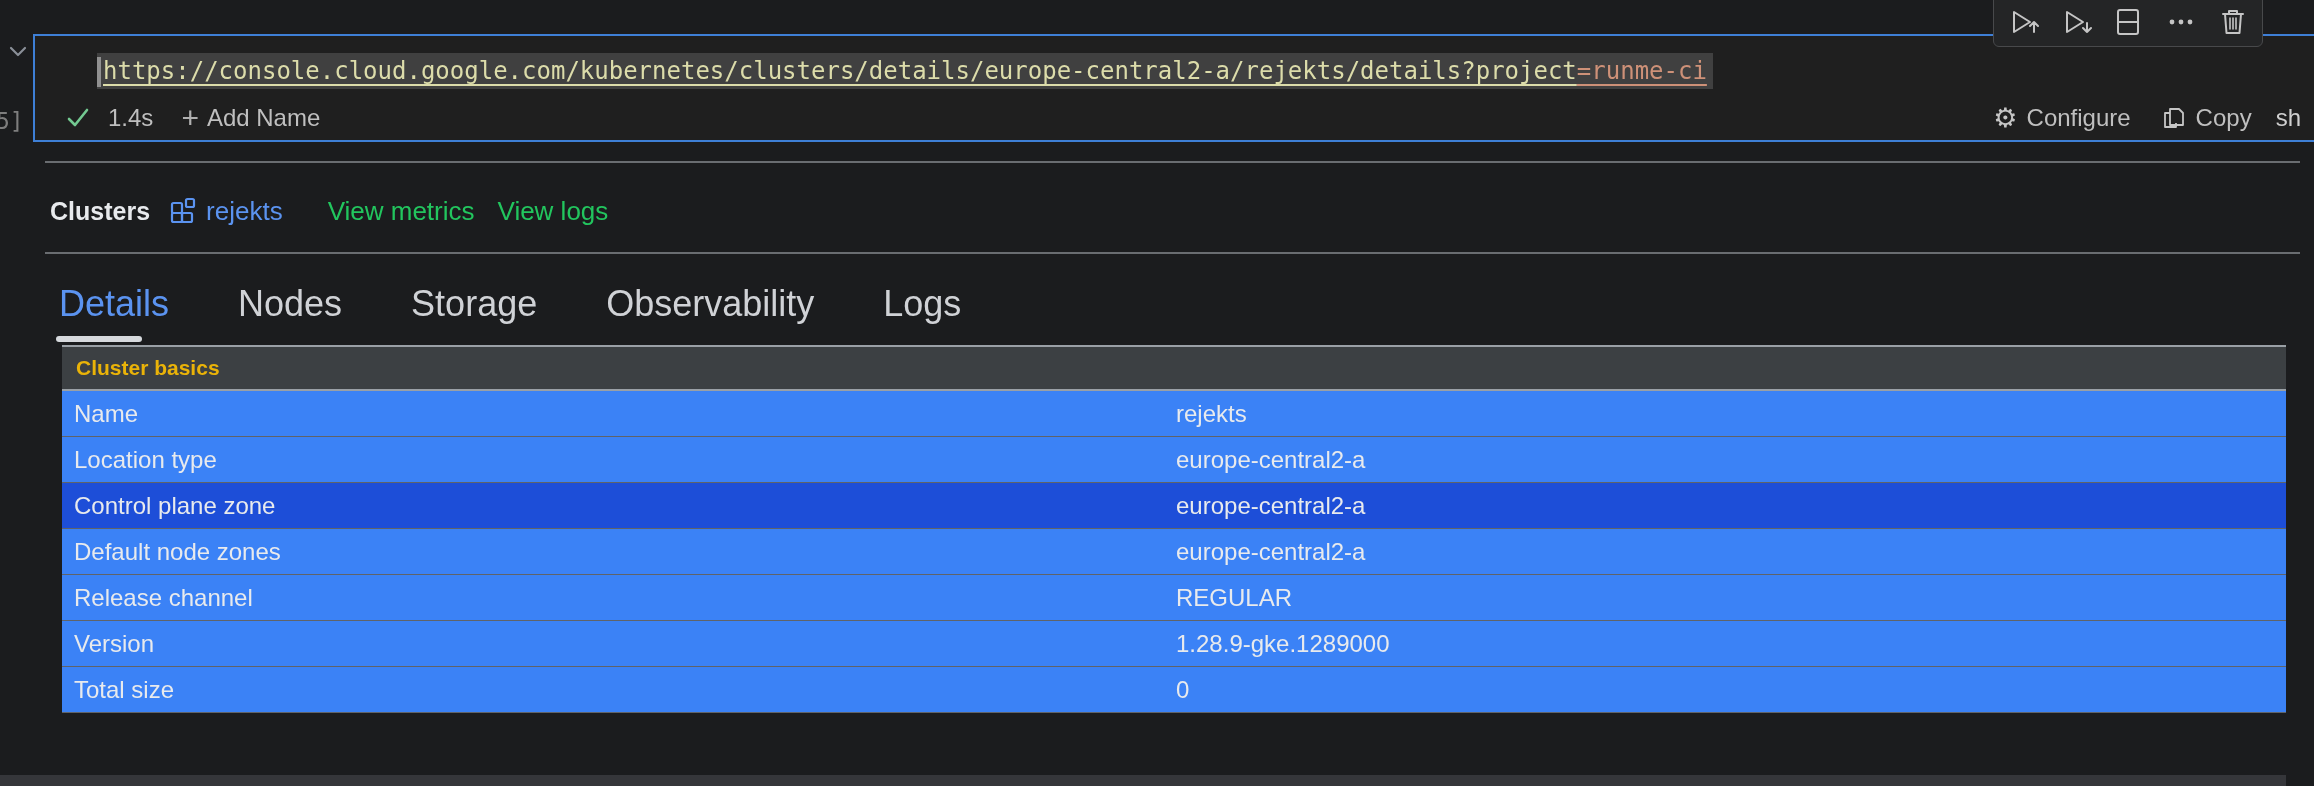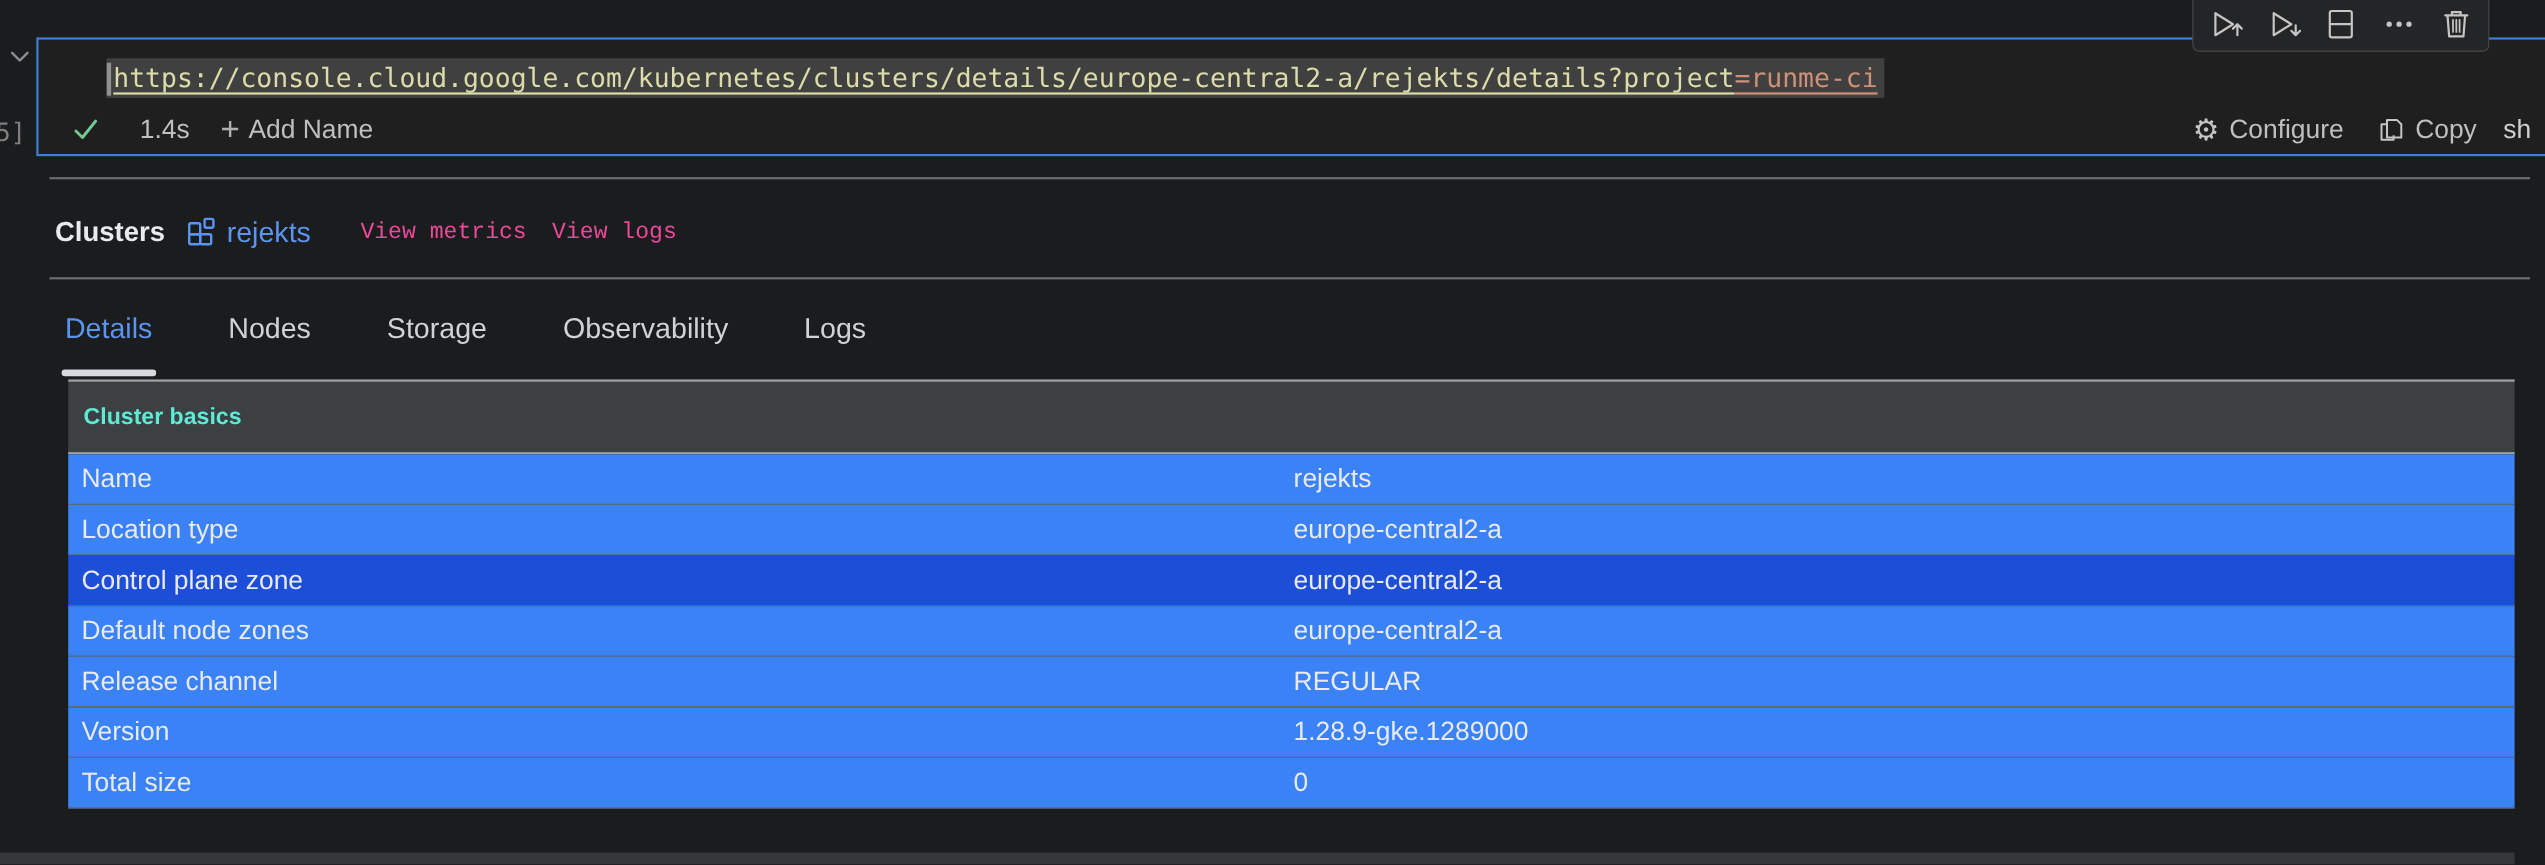--- a/index.html
+++ b/index.html
@@ -43,21 +43,21 @@
     color: #ce9178; text-decoration: underline;
     text-decoration-thickness: 2px; text-underline-offset: 5px;
   }
   .statusbar {
     left: 35px; top: 98px; width: 2268px; height: 40px;
     display: flex; align-items: center; font-size: 24px; color: #bfbfbf;
   }
   .statusbar .left { display: flex; align-items: center; margin-left: 30px; }
   .statusbar .spacer { flex: 1; }
   .statusbar .right { display: flex; align-items: center; margin-right: 2px; }
-  .duration { margin-left: 36px; }
+  .duration { margin-left: 17px; }
   .add-name { display: flex; align-items: center; margin-left: 28px; }
   .plus-icon { font-size: 30px; font-weight: 300; color: #b0b0b0; margin-right: 8px; line-height: 24px; }
   .sb-btn { display: flex; align-items: center; cursor: pointer; }
   .gear-glyph { font-size: 27px; color: #c5c5c5; margin-right: 9px; line-height: 27px; }
   .copy-btn { margin-left: 30px; }
   .lang-id { margin-left: 24px; color: #cfcfcf; }
 
   
   .cell-toolbar {
     left: 1993px; top: -8px; width: 270px; height: 55px;
@@ -69,38 +69,38 @@
 
   
   .divider { height: 2px; background: #6a6d71; }
   .out-heading {
     left: 50px; top: 192px; height: 38px;
     display: flex; align-items: center; white-space: nowrap;
   }
   .out-title { font-size: 25px; font-weight: bold; color: #e8eaed; }
   .cluster-link { display: flex; align-items: center; margin-left: 18px; color: #5b93f0; font-size: 26px; cursor: pointer; }
   .cluster-link .grid-icon { margin-right: 8px; }
-  .hlink { color: #ec4899; font-size: 21px; cursor: pointer; font-family: Liberation Mono, monospace; }
+  .hlink { color: #22c55e; font-size: 26px; cursor: pointer; }
 
   
   .tabbar { left: 59px; top: 283px; display: flex; white-space: nowrap; }
-  .tab { font-size: 26px; color: #d0d2d6; margin-right: 69px; cursor: pointer; }
+  .tab { font-size: 36px; color: #d0d2d6; margin-right: 69px; cursor: pointer; }
   .tab.active { color: #5b93f0; }
   .tab-underline {
     left: 56px; top: 336px; width: 86px; height: 6px;
     border-radius: 3px; background: #d6d9dd;
   }
 
   
   .gke-table { left: 62px; top: 345px; width: 2224px; }
   .table-header {
-    height: 68px; background: #3c4043;
+    height: 46px; background: #3c4043;
     border-top: 2px solid #9aa0a6; border-bottom: 2px solid #9aa0a6;
     display: flex; align-items: center; padding-left: 14px;
-    font-size: 21px; font-weight: bold; color: #5eead4;
+    font-size: 21px; font-weight: bold; color: #eab308;
   }
   .t-row {
     height: 46px; background: #3b82f6; display: flex; align-items: center;
     border-bottom: 1px solid #606368; font-size: 24px; color: #e8eaed;
   }
   .t-row.highlight { background: #1d4ed8; }
   .t-label { width: 1114px; padding-left: 12px; }
   .t-value { flex: 1; }
   .redacted-box { width: 190px; height: 34px; background: #2c2d30; border-radius: 2px; }
 

